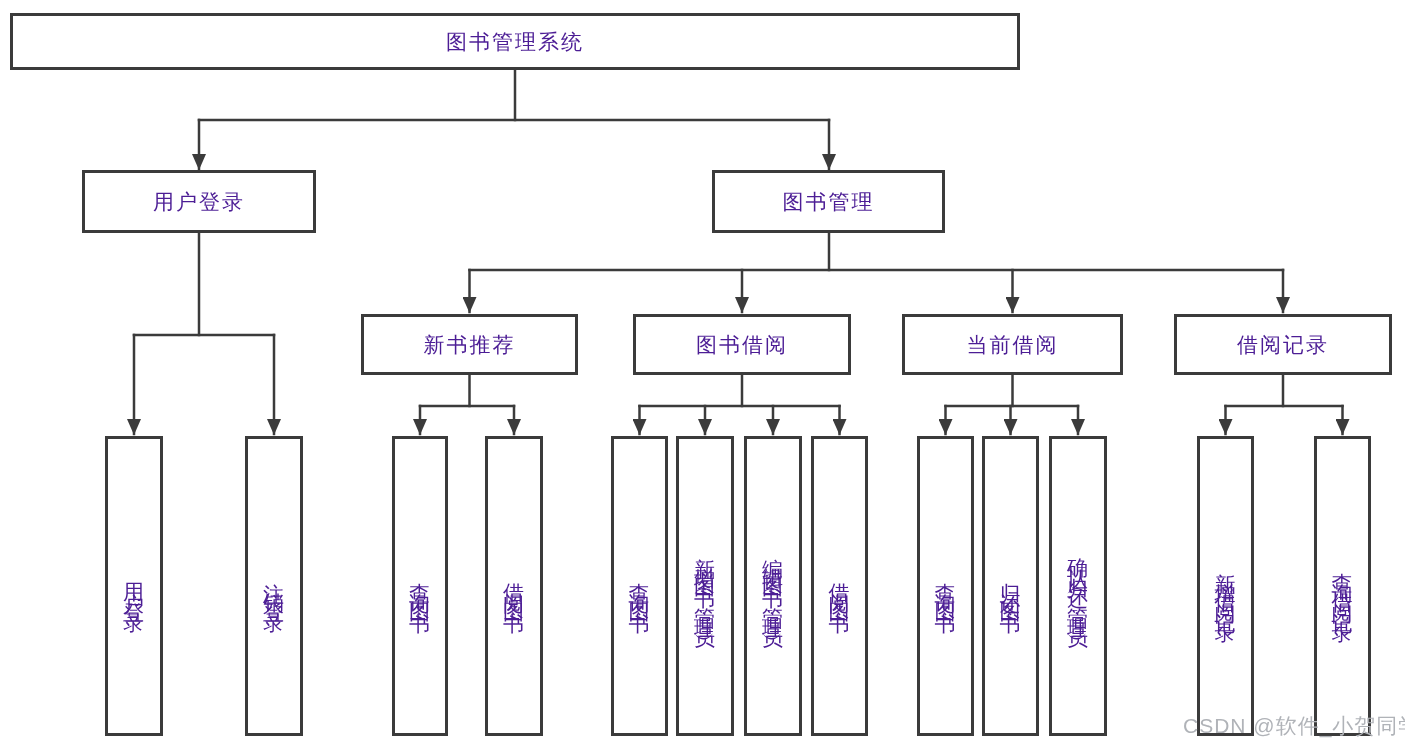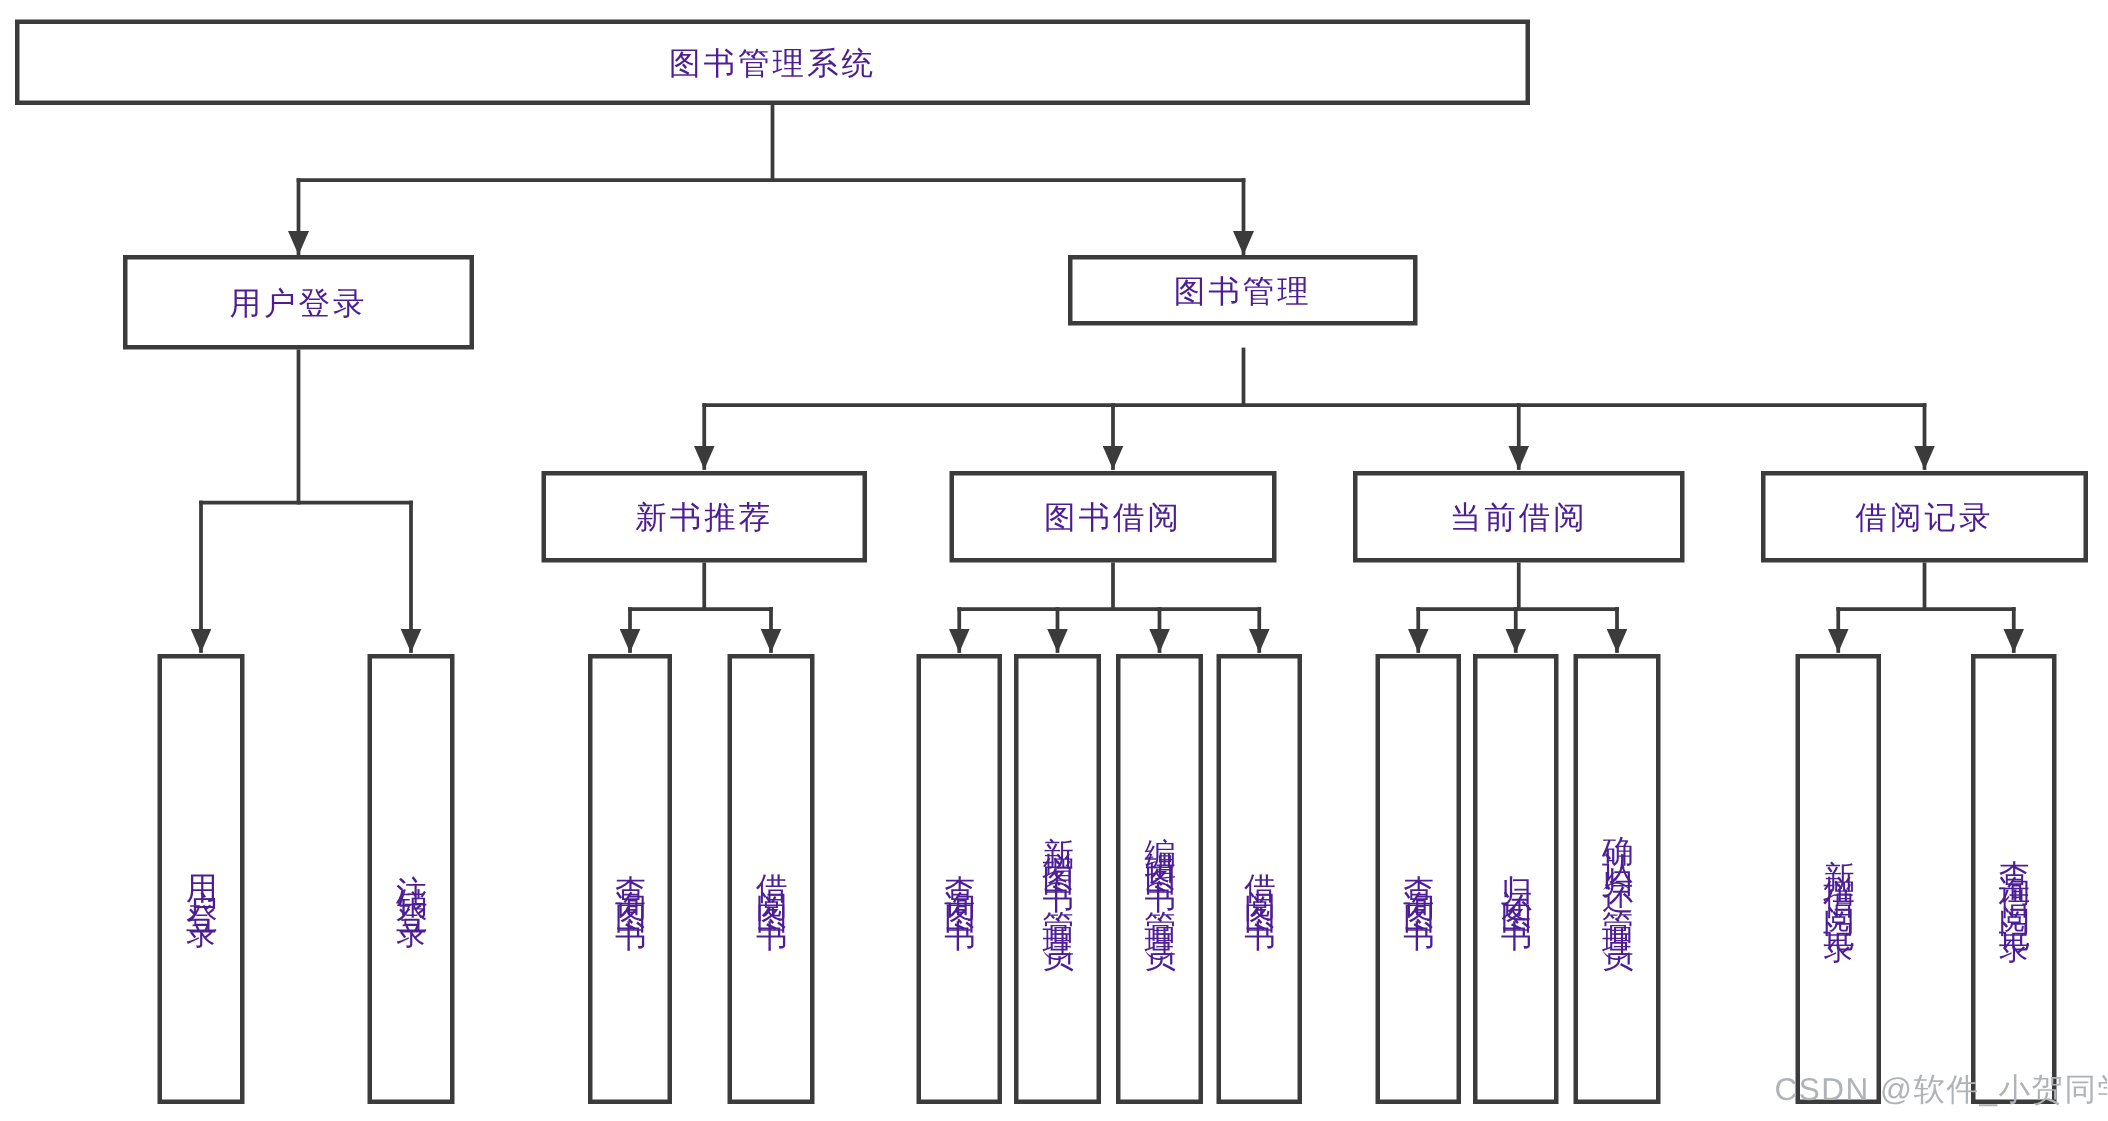--- a/index.html
+++ b/index.html
@@ -115,21 +115,21 @@
     </g>
   </svg>
 
   <div class="node hnode" style="left:10px; top:13px; width:1010px; height:57px;">
     <span>图书管理系统</span>
   </div>
 
   <div class="node hnode" style="left:82px; top:170px; width:234px; height:63px;">
     <span>用户登录</span>
   </div>
-  <div class="node hnode" style="left:712px; top:170px; width:233px; height:47px;">
+  <div class="node hnode" style="left:712px; top:170px; width:233px; height:63px;">
     <span>图书管理</span>
   </div>
 
   <div class="node hnode" style="left:361px; top:314px; width:217px; height:61px;">
     <span>新书推荐</span>
   </div>
   <div class="node hnode" style="left:902px; top:314px; width:221px; height:61px;">
     <span>当前借阅</span>
   </div>
   <div class="node hnode" style="left:633px; top:314px; width:218px; height:61px;">

